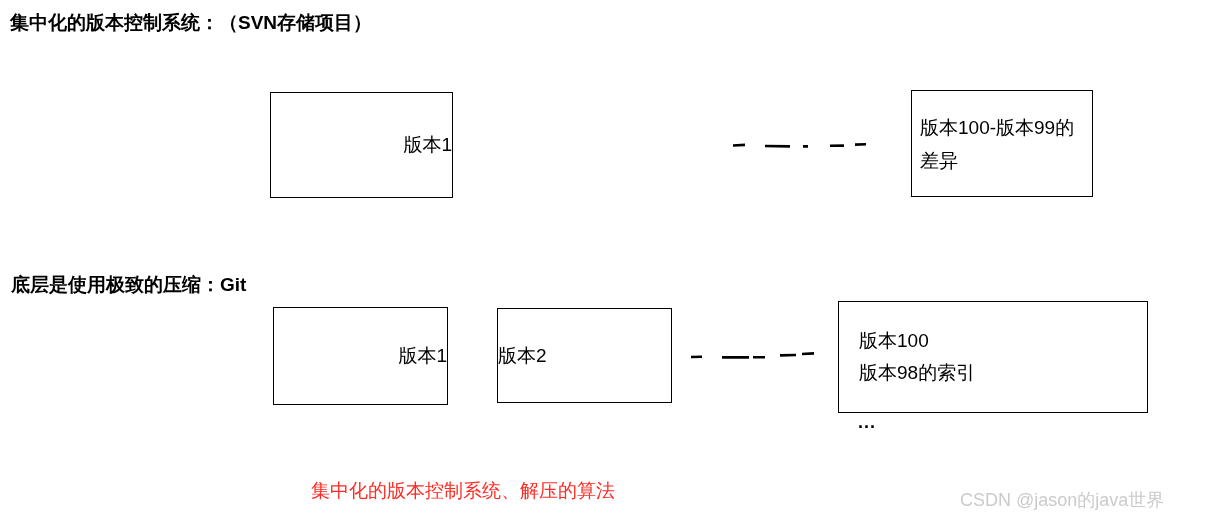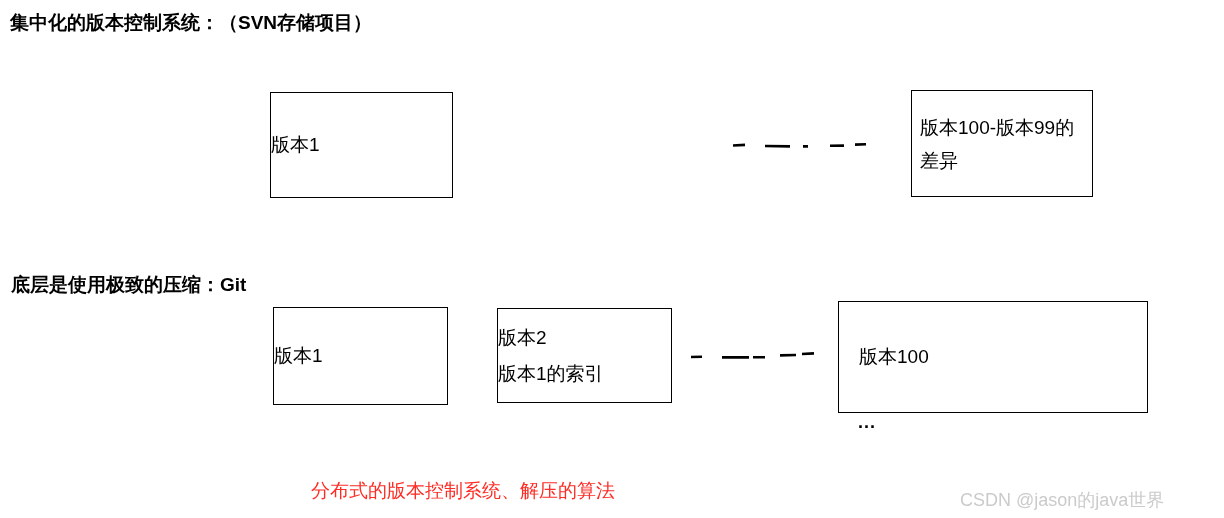--- a/index.html
+++ b/index.html
@@ -8,21 +8,21 @@
     font-family:"Liberation Sans", sans-serif; color:#000000; overflow:hidden;
   }
   .heading {
     position:absolute; font-size:19px; font-weight:bold; white-space:nowrap;
   }
   .vbox {
     position:absolute; box-sizing:border-box; border:1.5px solid #000000;
     background:#ffffff; display:flex; flex-direction:column; justify-content:center;
     font-size:19px;
   }
-  .vbox.center-text { align-items:flex-start; }
+  .vbox.center-text { align-items:flex-end; }
   .vbox .line { display:block; }
   .connector { position:absolute; }
   .ellipsis {
     position:absolute; font-size:18px; font-weight:bold; letter-spacing:1px;
   }
   .note {
     position:absolute; font-size:19px; white-space:nowrap;
   }
   .watermark {
     position:absolute; font-size:18px; white-space:nowrap;
@@ -69,30 +69,30 @@
   </div>
 
   <div id="h2" class="heading">底层是使用极致的压缩：Git</div>
 
   <div id="b4" class="vbox center-text">
     <span class="line">版本1</span>
   </div>
 
   <div id="b5" class="vbox">
     <span class="line">版本2</span>
-    <span class="line">版本1的索引</span>
   </div>
 
   <svg id="conn2" class="connector" width="130" height="14" viewBox="0 0 130 14" xmlns="http://www.w3.org/2000/svg">
     <path d="M2,8 l11,-0.2 M33,8.4 l27,0 M64,8.2 l12,0 M91,6.4 l16,-0.4 M113,5 l12,-0.6" stroke="#000000" stroke-width="2.6" fill="none" stroke-linecap="butt"></path>
   </svg>
 
   <div id="b6" class="vbox">
     <span class="line">版本100</span>
+    <span class="line">版本98的索引</span>
   </div>
 
   <div id="dots" class="ellipsis">...</div>
 
-  <div id="note" class="note" style="color: rgb(254, 44, 36);">分布式的版本控制系统、解压的算法</div>
+  <div id="note" class="note" style="color: rgb(254, 44, 36);">集中化的版本控制系统、解压的算法</div>
 
   <div id="wm" class="watermark" style="color: rgb(203, 203, 203);">CSDN @jason的java世界</div>
 
 </div>
 
 </body></html>

